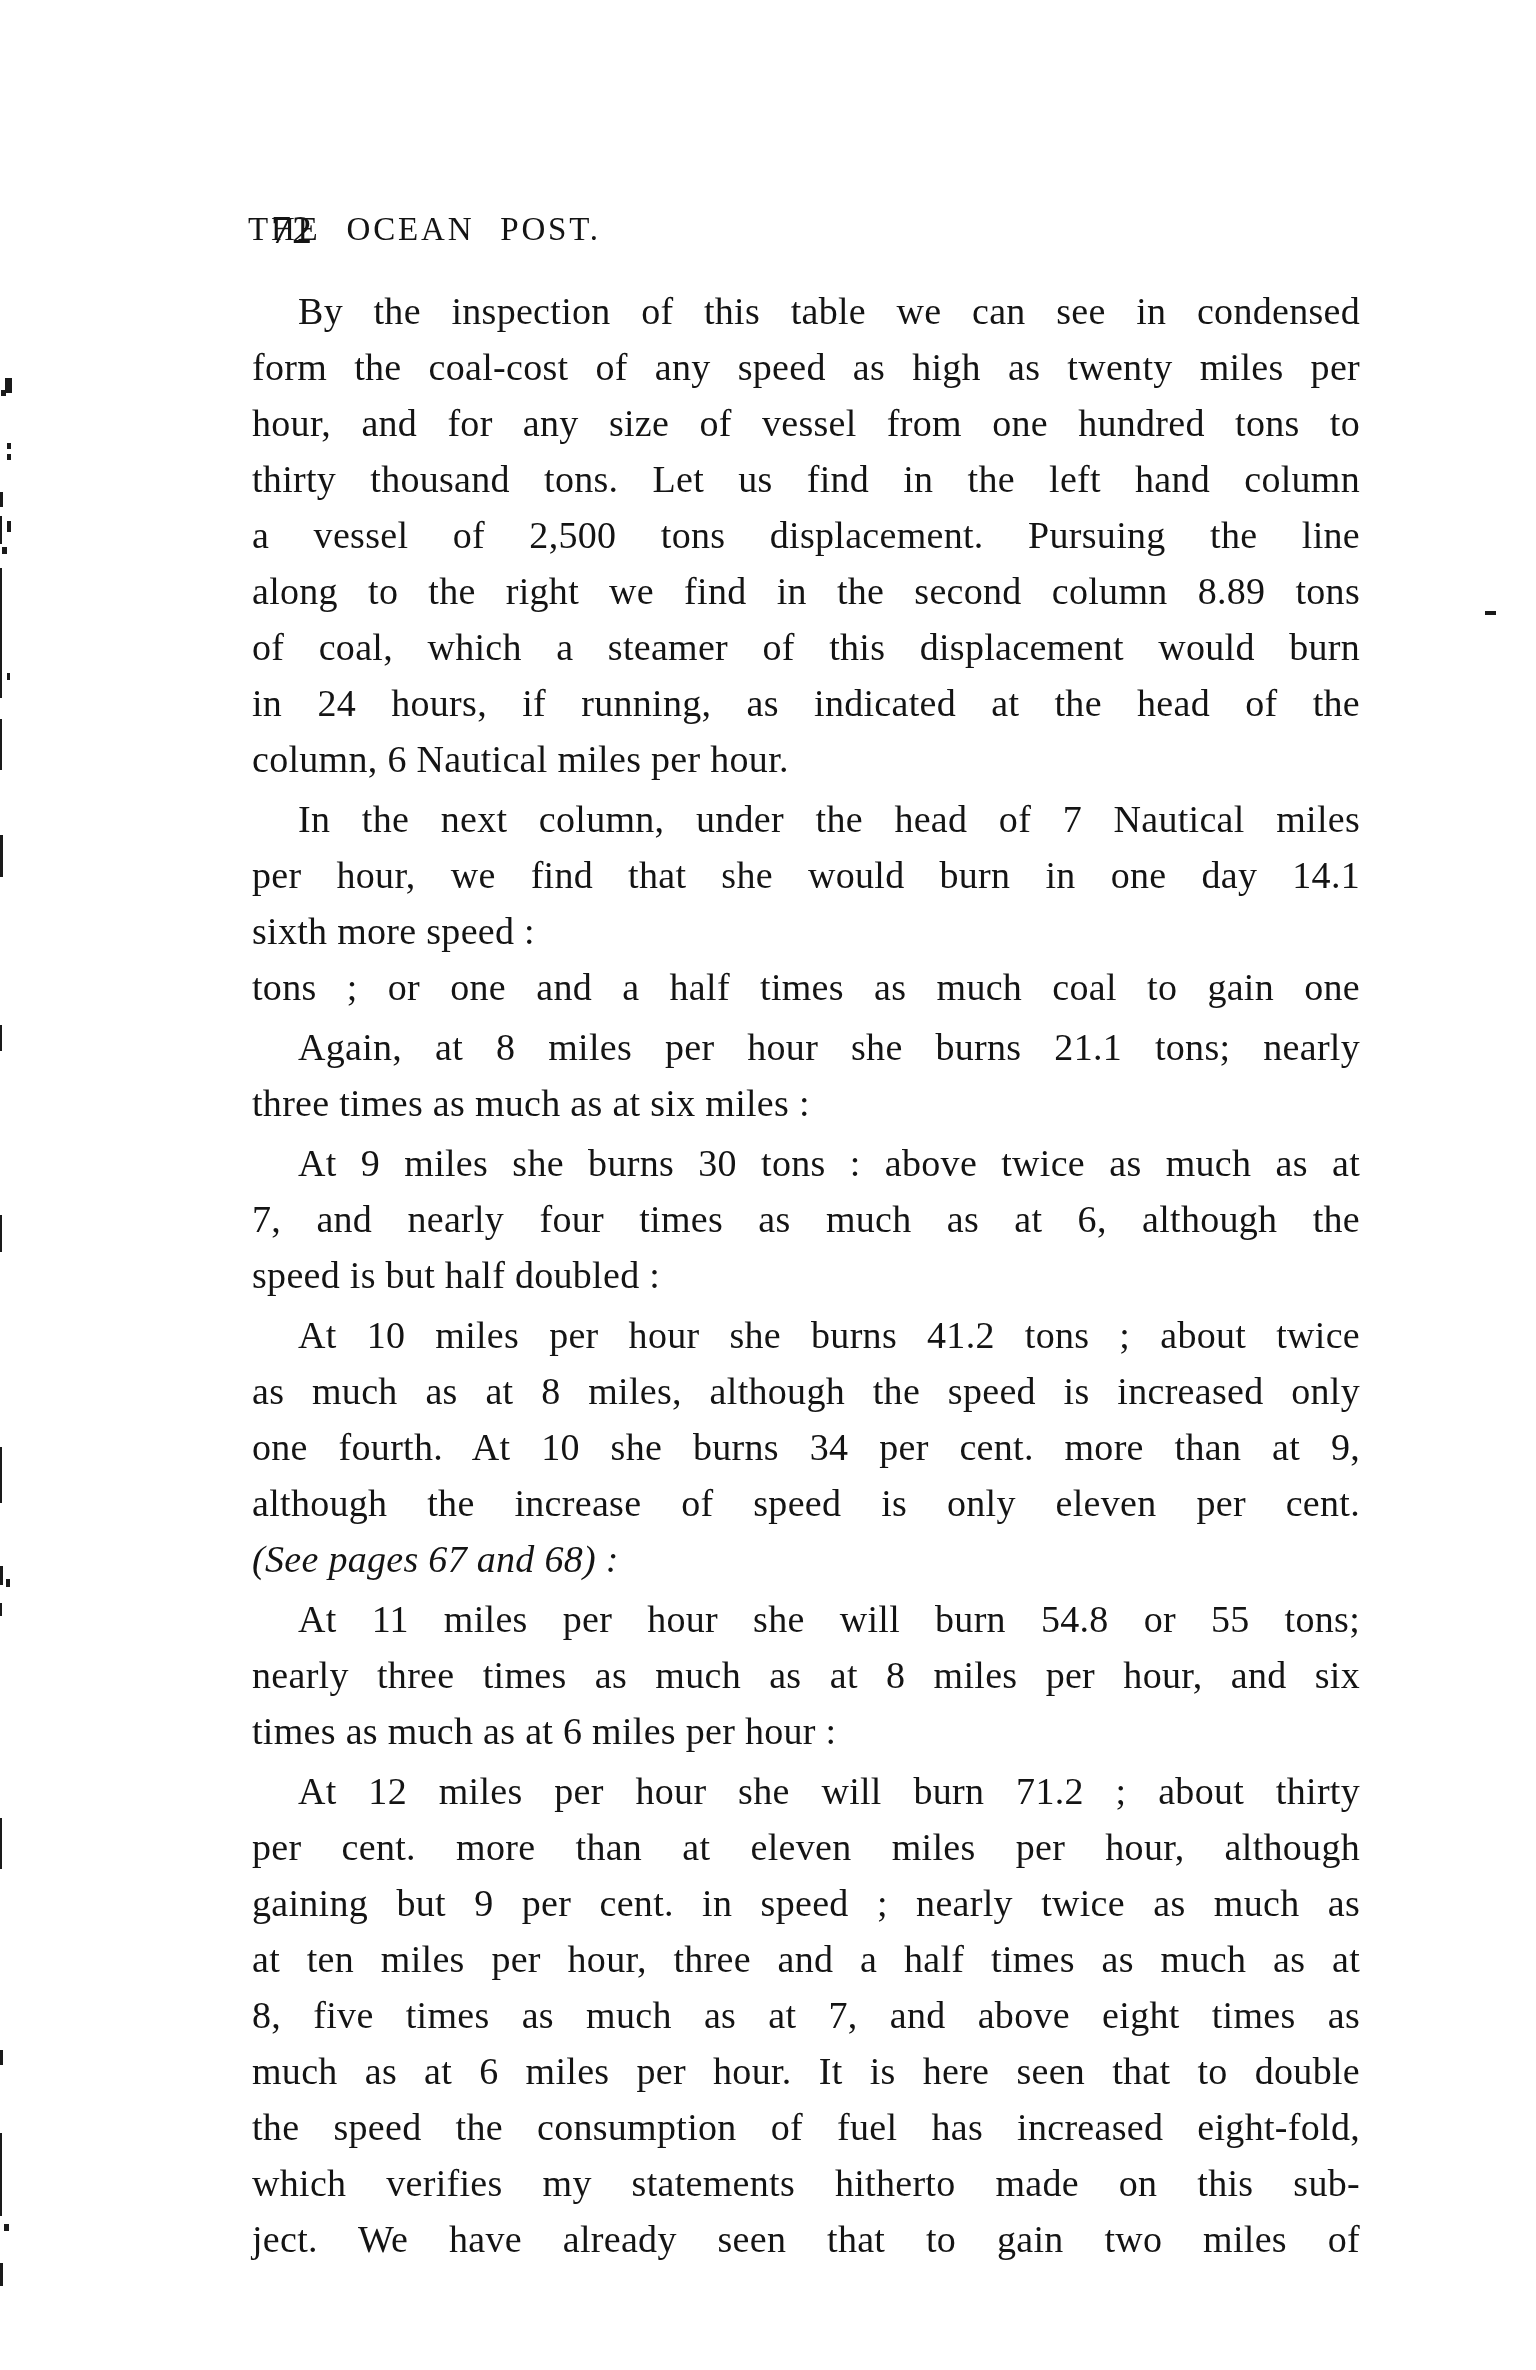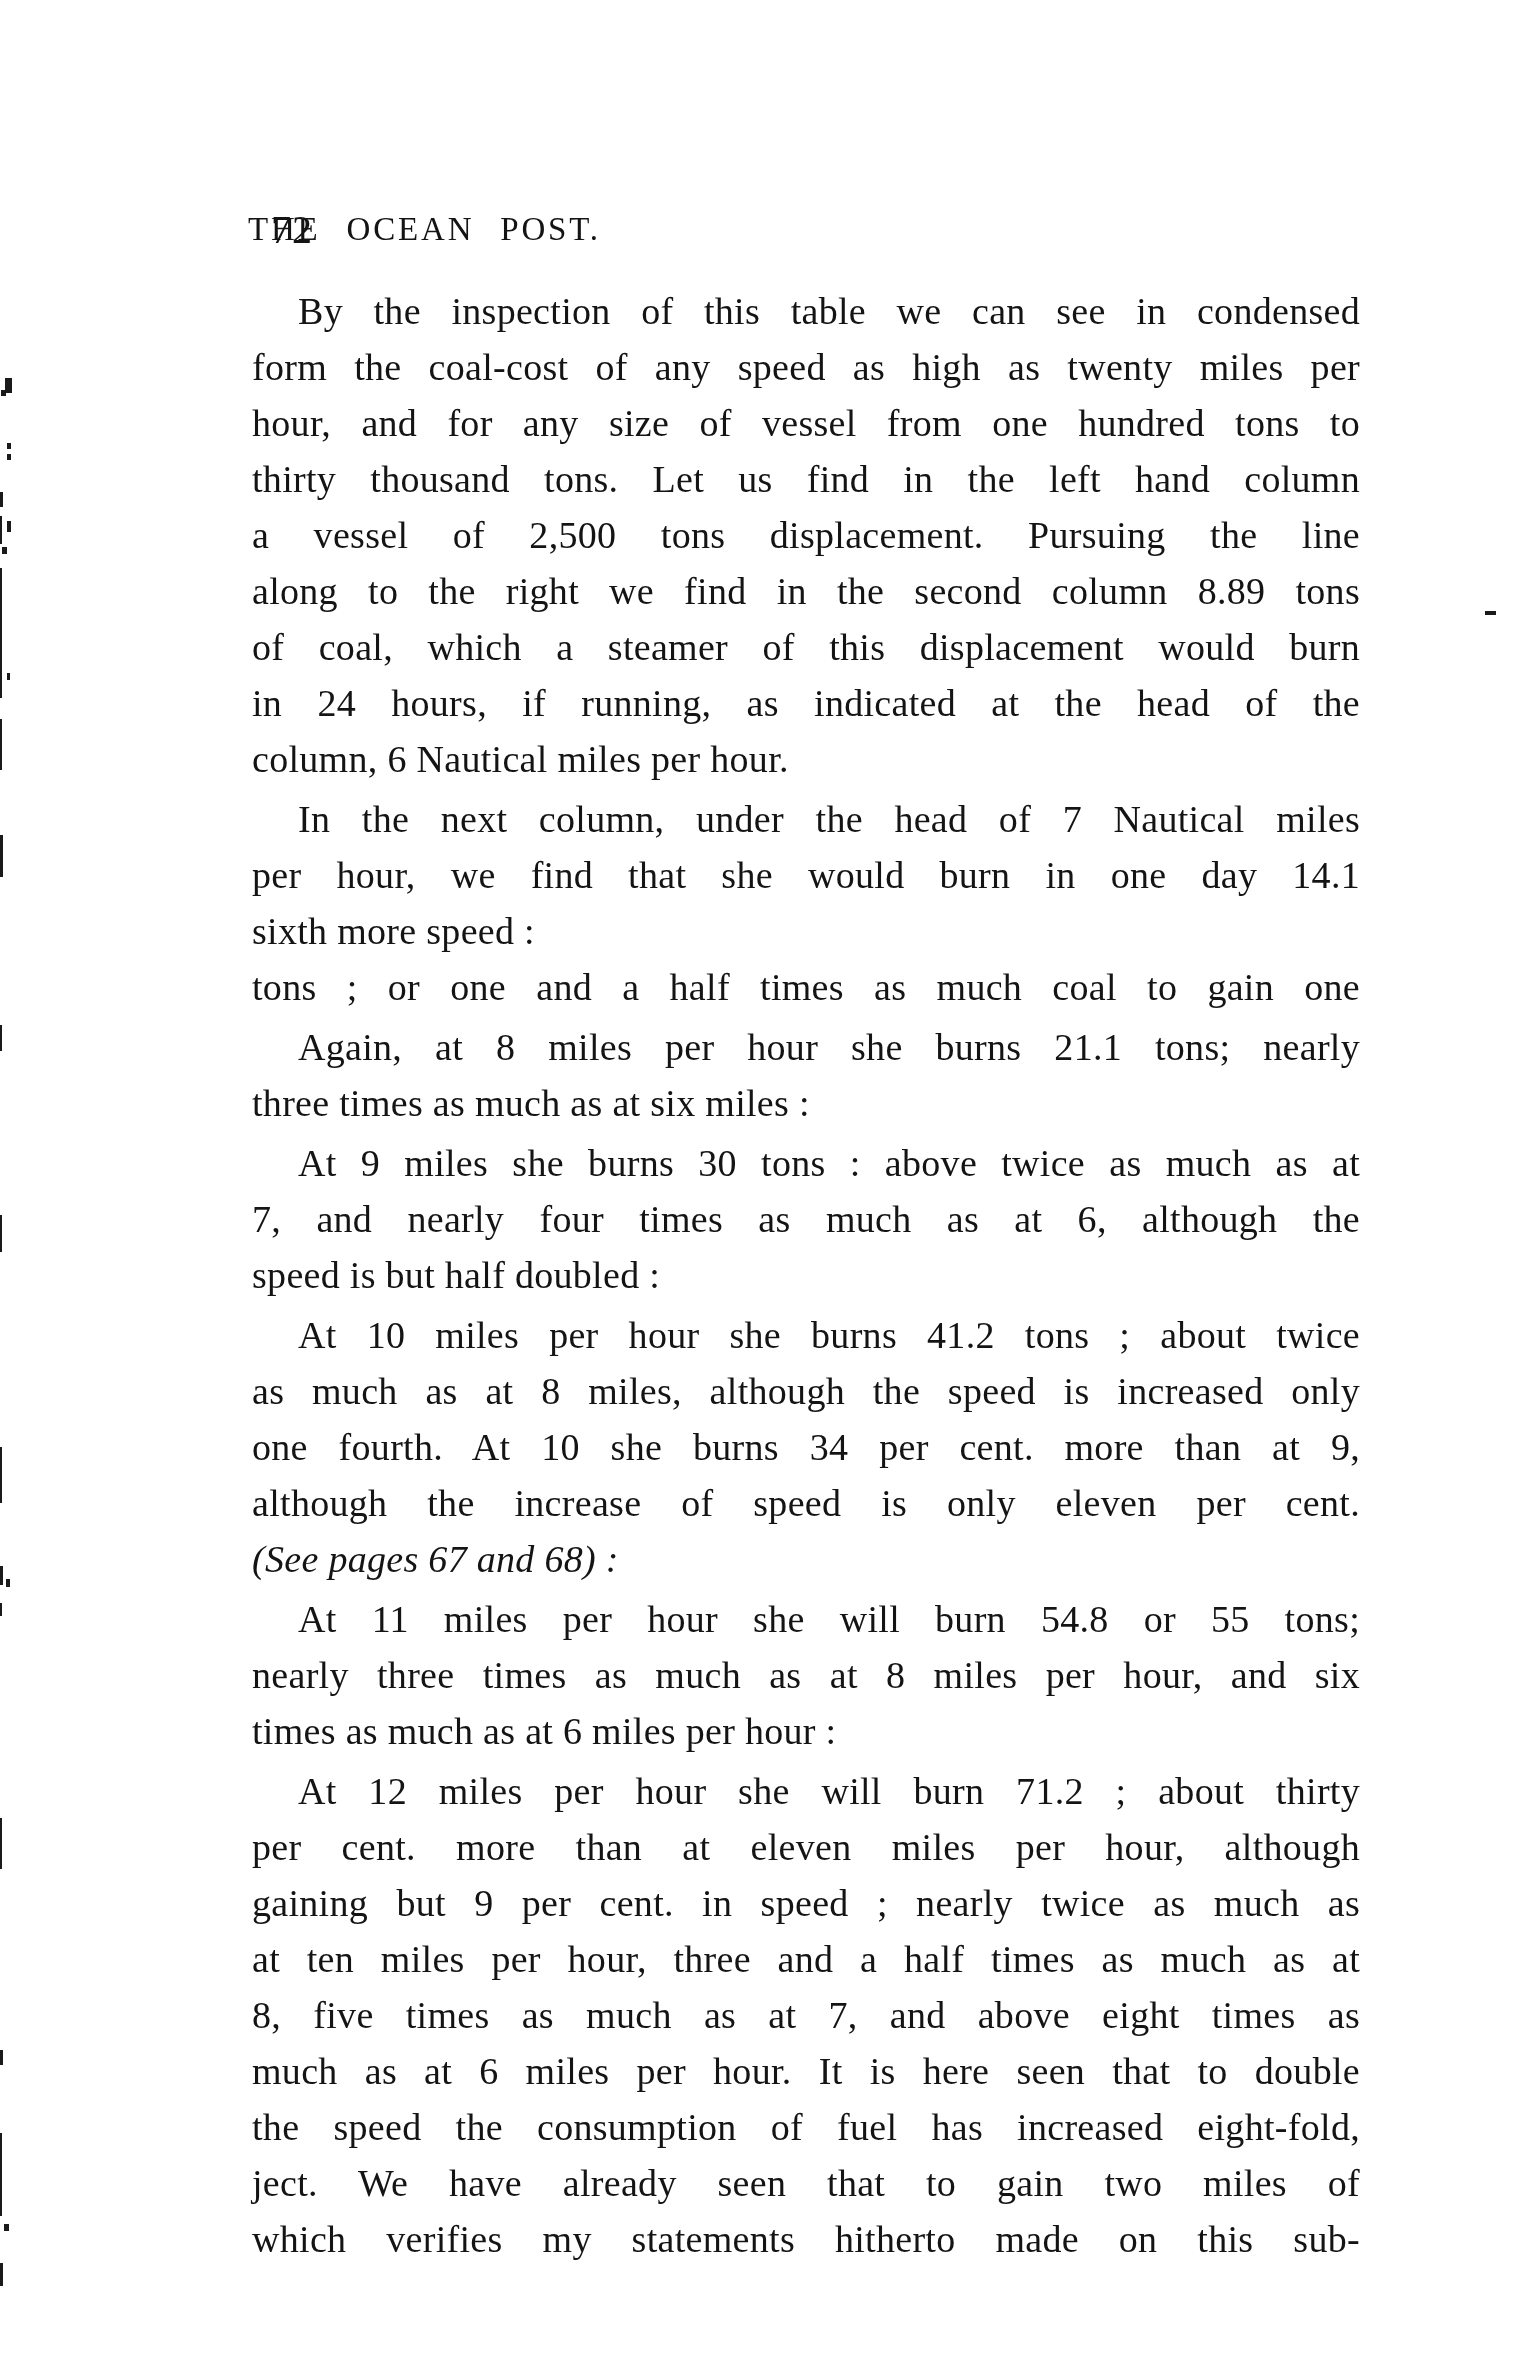--- a/index.html
+++ b/index.html
@@ -114,22 +114,22 @@
       <div class="line">times as much as at 6 miles per hour :</div>
     </div>
     <div class="paragraph">
       <div class="line j ind">At 12 miles per hour she will burn 71.2 ; about thirty</div>
       <div class="line j">per cent. more than at eleven miles per hour, although</div>
       <div class="line j">gaining but 9 per cent. in speed ; nearly twice as much as</div>
       <div class="line j">at ten miles per hour, three and a half times as much as at</div>
       <div class="line j">8, five times as much as at 7, and above eight times as</div>
       <div class="line j">much as at 6 miles per hour.  It is here seen that to double</div>
       <div class="line j">the speed the consumption of fuel has increased eight-fold,</div>
+      <div class="line j">which verifies my statements hitherto made on this sub-</div>
       <div class="line j">ject.  We have already seen that to gain two miles of</div>
-      <div class="line j">which verifies my statements hitherto made on this sub-</div>
     </div>
   </main>
 
 <div class="speck" style="left: 4.6px; top: 378px; width: 7.4px; height: 15px;"></div>
 <div class="speck" style="left: 0.9px; top: 390px; width: 5.6px; height: 5.6px;"></div>
 <div class="speck" style="left: 7.4px; top: 443px; width: 3.7px; height: 5.6px;"></div>
 <div class="speck" style="left: 7.4px; top: 454px; width: 3.7px; height: 5.6px;"></div>
 <div class="speck" style="left: 0px; top: 492px; width: 2.8px; height: 15px;"></div>
 <div class="speck" style="left: 0px; top: 516px; width: 1.9px; height: 28px;"></div>
 <div class="speck" style="left: 7.4px; top: 521px; width: 3.7px; height: 11px;"></div>

